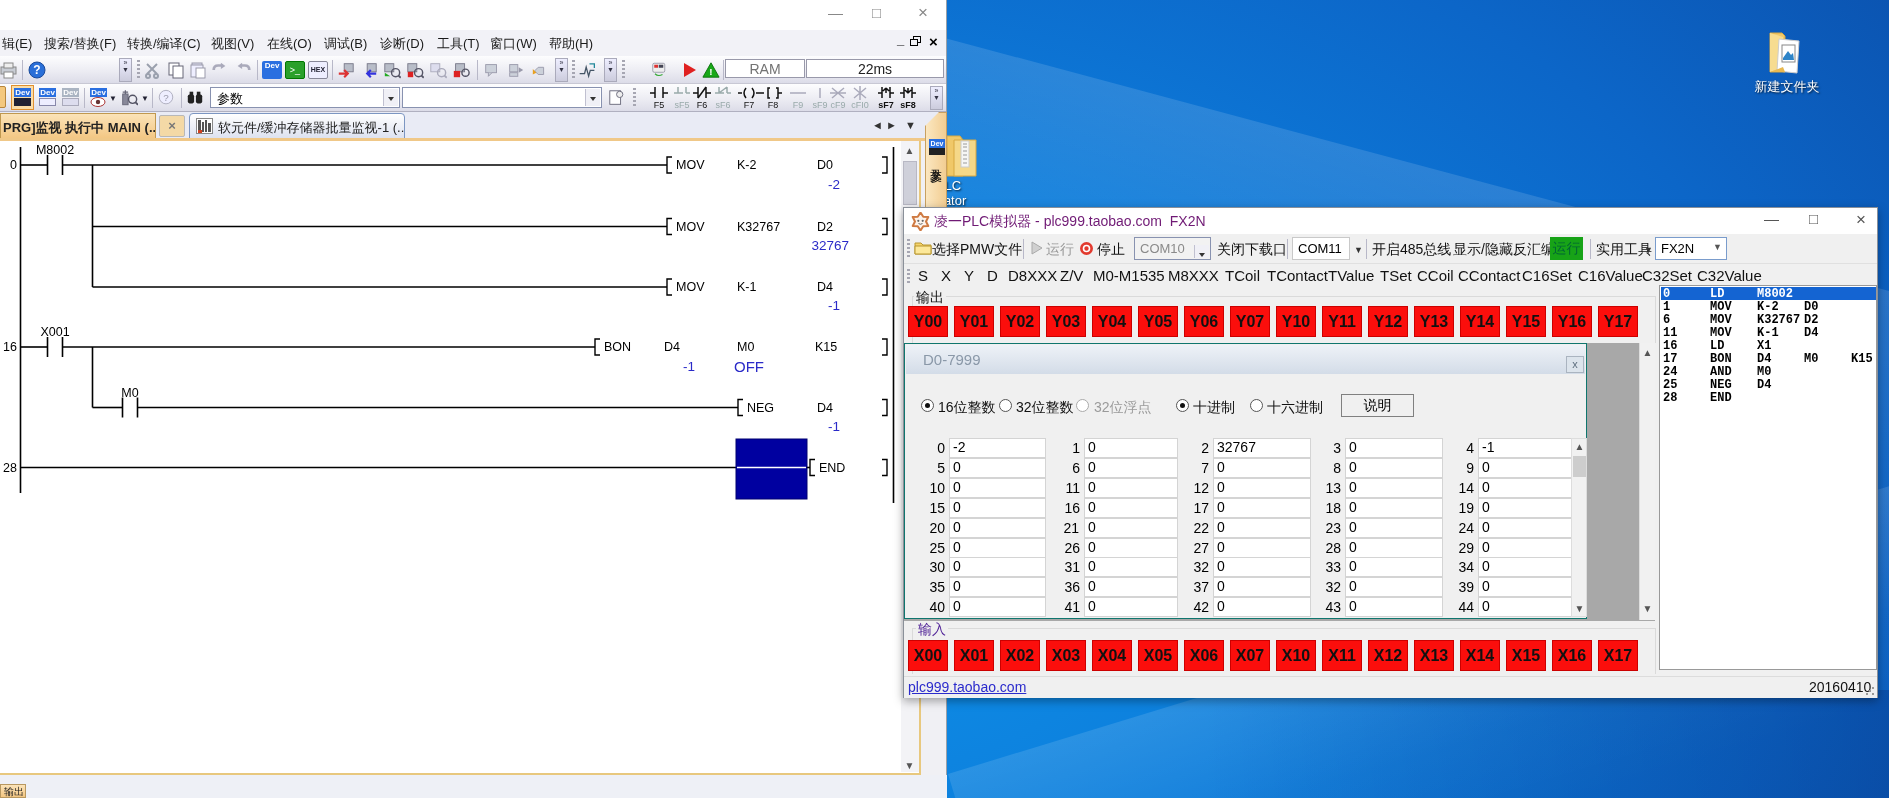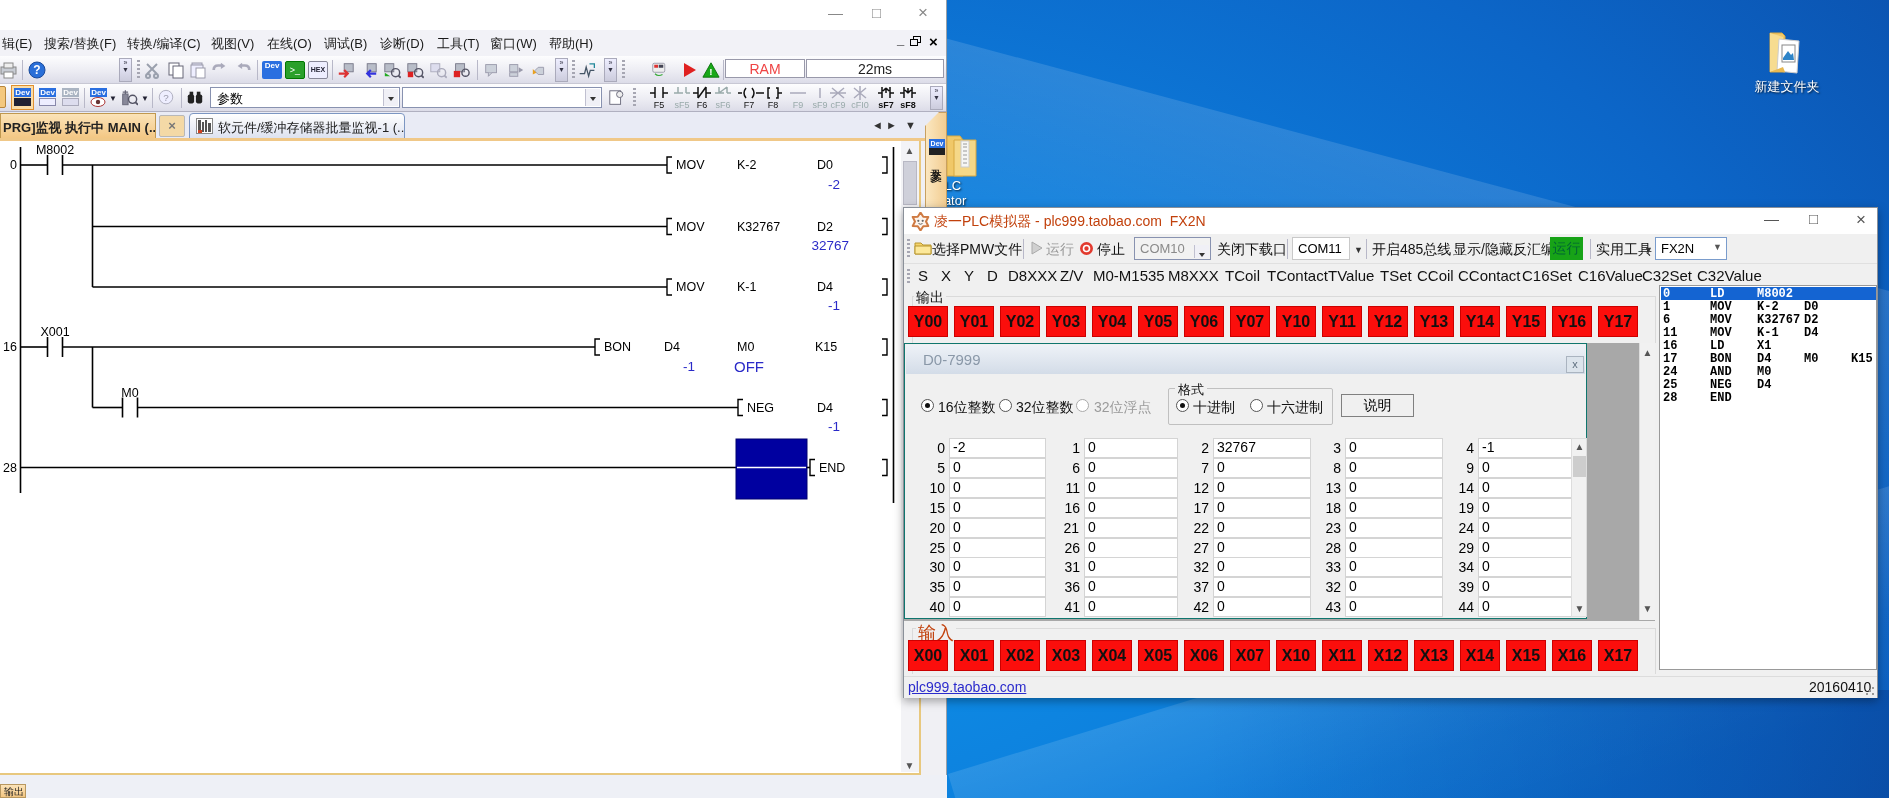--- a/index.html
+++ b/index.html
@@ -214,21 +214,21 @@
         <path d="M4 15 Q8 19 14 16" stroke="#3a3" stroke-width="1.5" fill="none"></path>
       </svg>
     <svg class="ic" style="left:681px" width="16" height="18" viewBox="0 0 16 18">
         <path d="M2 2 L14 9 L2 16 Z" fill="#e02020"></path>
       </svg>
     <svg class="ic" style="left:702px" width="20" height="18" viewBox="0 0 20 18">
         <path d="M10 1 L19 17 L1 17 Z" fill="#18a818" stroke="#0a700a"></path>
         <text x="10" y="15" font-size="11" font-weight="bold" fill="#fff" text-anchor="middle">!</text>
       </svg>
     <div class="sep" style="left:723px"></div>
-    <div style="position:absolute;left:725px;top:3px;width:80px;height:19px;background:#fff;border:1px solid #99a;font-size:14px;color:#ef4444;text-align:center;line-height:18px">RAM</div>
+    <div style="position:absolute;left:725px;top:3px;width:80px;height:19px;background:#fff;border:1px solid #99a;font-size:14px;color:#737373;text-align:center;line-height:18px">RAM</div>
     <div style="position:absolute;left:806px;top:3px;width:138px;height:19px;background:#fff;border:1px solid #99a;font-size:14px;color:#222;text-align:center;line-height:18px">22ms</div>
   </div>
   <div id="tb2">
     <div class="ic" style="left:-14px;width:20px;height:22px;top:2px;background:#f4c87e;border:1px solid #b8863c"></div>
     <div style="position:absolute;left:11px;top:1px;width:23px;height:25px;background:#fbdda8;border:1px solid #e09030"></div>
     <div style="position:absolute;left:14px;top:4px;width:17px;height:9px;background:#2a6fe0;color:#fff;font-size:8px;font-weight:bold;text-align:center;line-height:9px">Dev</div>
     <div style="position:absolute;left:14px;top:14px;width:17px;height:8px;background:#223"></div>
     <div style="position:absolute;left:39px;top:4px;width:17px;height:9px;background:#2a6fe0;color:#fff;font-size:8px;font-weight:bold;text-align:center;line-height:9px">Dev</div>
     <div style="position:absolute;left:39px;top:14px;width:17px;height:8px;background:#eef;border:1px solid #88a"></div>
     <div style="position:absolute;left:62px;top:4px;width:17px;height:9px;background:#aab4c2;color:#fff;font-size:8px;font-weight:bold;text-align:center;line-height:9px">Dev</div>
@@ -424,21 +424,21 @@
 </div>
 
 <div id="sim">
   <div id="simtitle">
     <svg style="position:absolute;left:7px;top:4px" width="19" height="19" viewBox="0 0 19 19">
         <polygon points="9.5,0.5 12.25,4.74 17.29,5 15,9.5 17.29,14 12.25,14.26 9.5,18.5 6.75,14.26 1.71,14 4,9.5 1.71,5 6.75,4.74" fill="#fdf4ec" stroke="#cf7a42" stroke-width="2" stroke-linejoin="round"></polygon>
         <circle cx="7.3" cy="8.8" r="1.1" fill="#666"></circle>
         <circle cx="11.7" cy="8.8" r="1.1" fill="#666"></circle>
         <path d="M7.5 11.5 Q9.5 13 11.5 11.5" fill="none" stroke="#666" stroke-width="1"></path>
       </svg>
-    <span style="position:absolute;left:30px;top:5px;color:#c2410c">凌一PLC模拟器 - plc999.taobao.com&nbsp;&nbsp;FX2N</span>
+    <span style="position:absolute;left:30px;top:5px;color:#701a75">凌一PLC模拟器 - plc999.taobao.com&nbsp;&nbsp;FX2N</span>
     <span class="wbtn" style="left:860px;top:2px;color:#555">—</span>
     <span class="wbtn" style="left:905px;top:2px;color:#555">□</span>
     <span class="wbtn" style="left:952px;top:2px;color:#555;font-size:17px">×</span>
   </div>
   <div id="simtb">
     <div class="grip" style="left:3px;top:5px"></div>
     <svg style="position:absolute;left:10px;top:6px" width="18" height="16" viewBox="0 0 18 16">
         <path d="M1 3 L7 3 L9 5 L17 5 L17 14 L1 14 Z" fill="#f5d36b" stroke="#b8962e"></path>
         <path d="M1 6 L17 6 L17 14 L1 14 Z" fill="#fce89a" stroke="#b8962e"></path>
       </svg>
@@ -521,23 +521,20 @@
       <div id="d0title">
           <span style="position:absolute;left:17px;top:6px">D0-7999</span>
         <div style="position:absolute;left:660px;top:11px;width:18px;height:17px;background:#dce4ec;border:1px solid #aab4c0;color:#607080;font-size:11px;text-align:center;line-height:15px">x</div>
       </div>
       <div class="radio on" style="left:16px;top:55px"></div>
         <span class="rlab" style="left:33px;top:55px">16位整数</span>
       <div class="radio" style="left:94px;top:55px"></div>
         <span class="rlab" style="left:111px;top:55px">32位整数</span>
       <div class="radio dis" style="left:171px;top:55px"></div>
         <span class="rlab" style="left:189px;top:55px;color:#9a9a9a">32位浮点</span>
-      <div class="group" style="left:263px;top:44px;width:165px;height:37px">
-          <span class="lg">格式</span>
-        </div>
       <div class="radio on" style="left:271px;top:55px"></div>
         <span class="rlab" style="left:288px;top:55px">十进制</span>
       <div class="radio" style="left:345px;top:55px"></div>
         <span class="rlab" style="left:362px;top:55px">十六进制</span>
       <div class="abs" style="left:436px;top:50px;width:73px;height:23px;background:#f0f0f0;border:1px solid #808080;font-size:14px;text-align:center;line-height:21px">说明</div>
       <div id="dgrid">
           <div class="clab" style="left:14px;top:96px;width:26px">0</div>
           <div class="cell" style="left:44px;top:94px;width:97px;height:20px">-2</div>
           <div class="clab" style="left:149px;top:96px;width:26px">1</div>
           <div class="cell" style="left:179px;top:94px;width:94px;height:20px">0</div>
@@ -633,21 +630,21 @@
         <div style="position:absolute;left:1px;top:17px;width:13px;height:21px;background:#cdcdcd"></div>
         <div class="sarrow" style="top:164px">▼</div>
       </div>
     </div>
     <div class="scroll" style="left:735px;top:0;width:16px;height:277px;border-left:1px solid #ddd">
       <div class="sarrow" style="top:4px">▲</div>
         <div class="sarrow" style="top:260px">▼</div>
     </div>
   </div>
   <div class="abs" style="left:8px;top:420px;width:744px;height:46px;border:1px solid #dadada;border-bottom:none"></div>
-  <div class="abs" style="left:12px;top:413px;font-size:18px;color:#c2410c;background:#f0f0f0;padding:0 2px">输入</div>
+  <div class="abs" style="left:12px;top:413px;font-size:14px;color:#4c1d95;background:#f0f0f0;padding:0 2px">输入</div>
   <div id="xrow">
       <div class="rbtn" style="left:4px;top:432px">X00</div>
       <div class="rbtn" style="left:50px;top:432px">X01</div>
       <div class="rbtn" style="left:96px;top:432px">X02</div>
       <div class="rbtn" style="left:142px;top:432px">X03</div>
       <div class="rbtn" style="left:188px;top:432px">X04</div>
       <div class="rbtn" style="left:234px;top:432px">X05</div>
       <div class="rbtn" style="left:280px;top:432px">X06</div>
       <div class="rbtn" style="left:326px;top:432px">X07</div>
       <div class="rbtn" style="left:372px;top:432px">X10</div>

